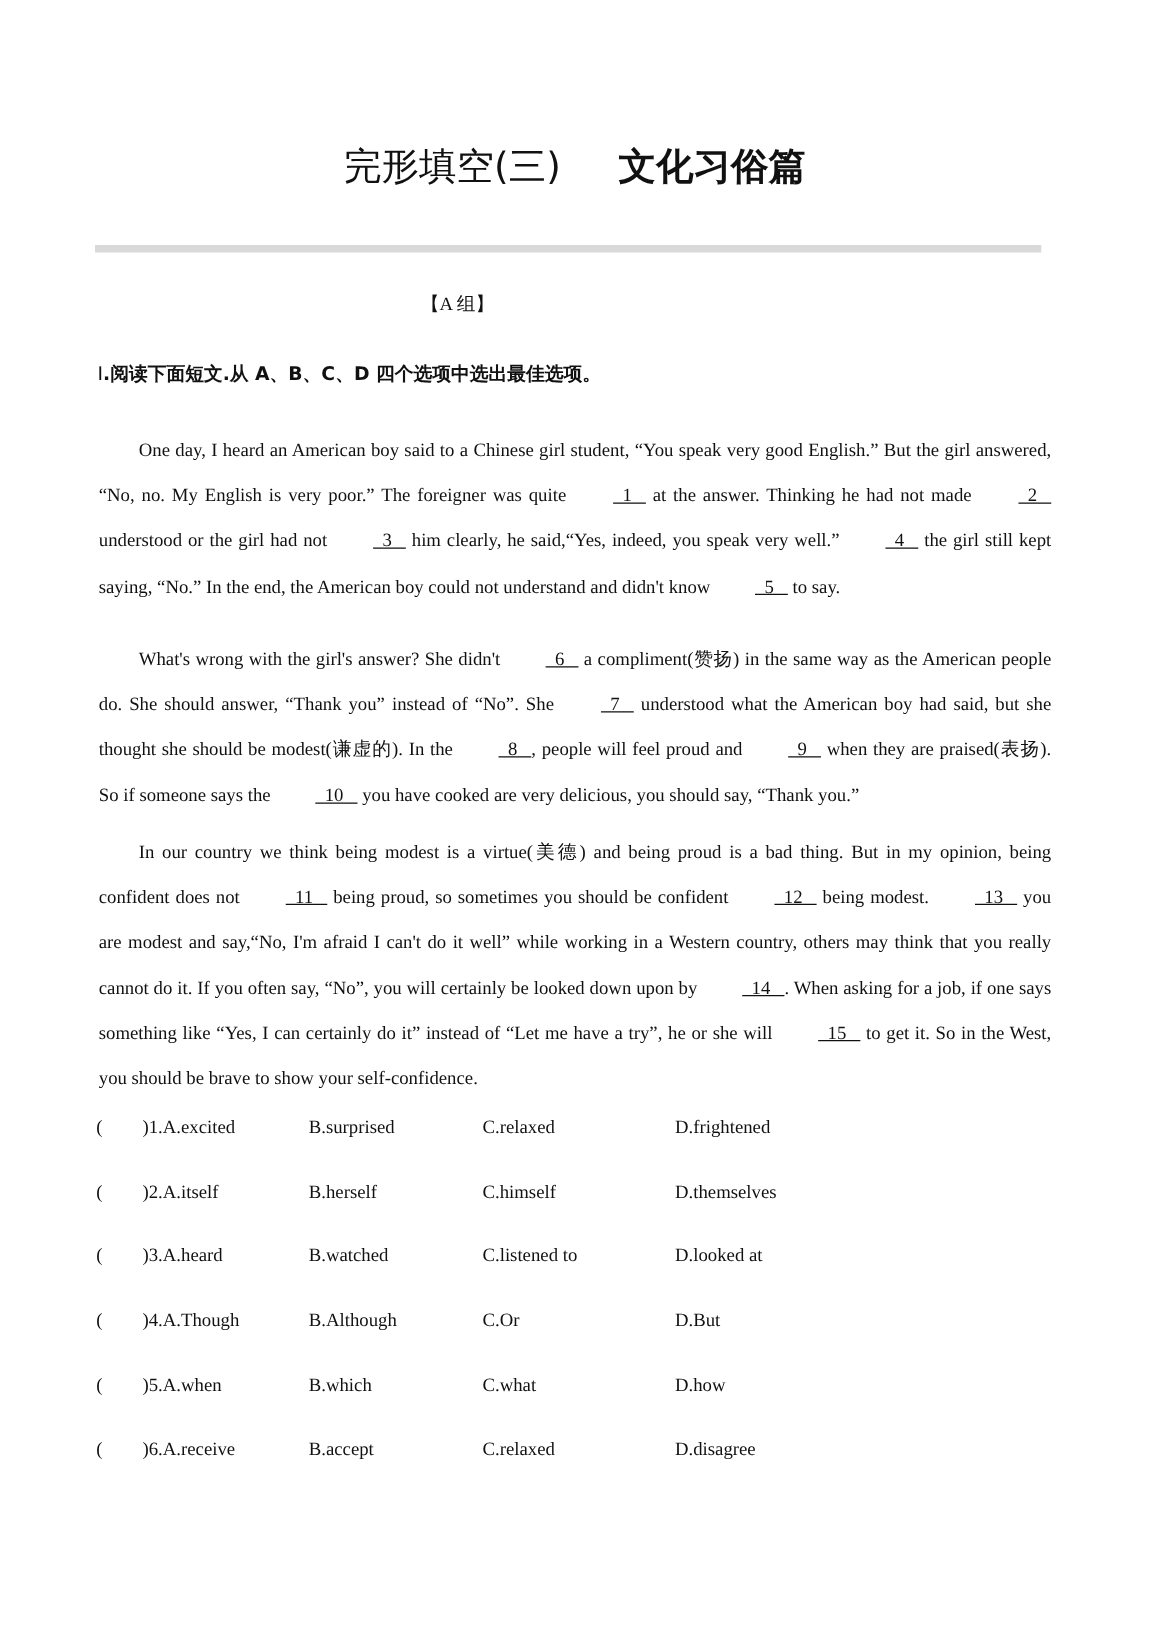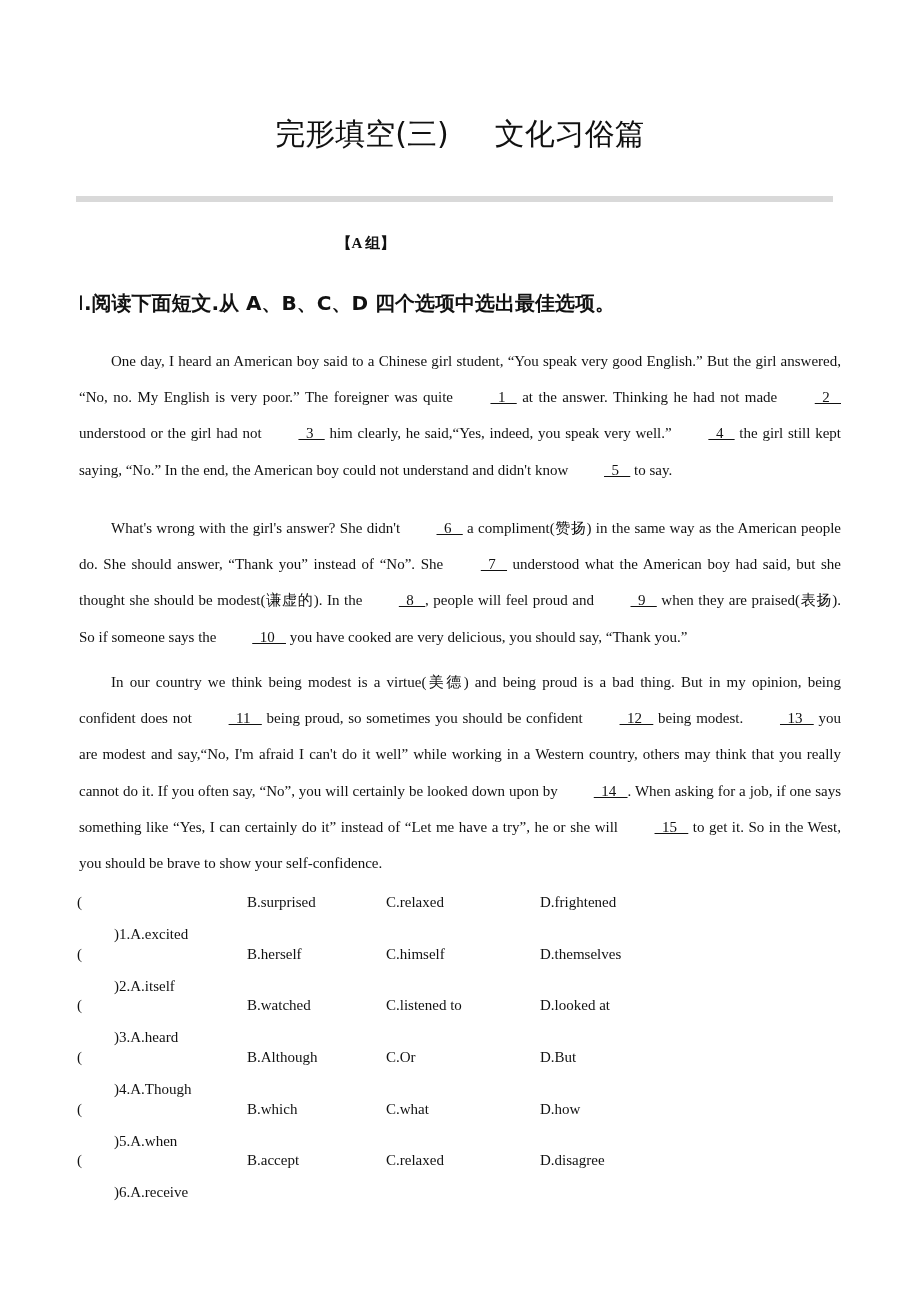--- a/index.html
+++ b/index.html
@@ -2,37 +2,37 @@
 <html><head>
 <meta charset="utf-8">
 <style>
   html, body { margin: 0; padding: 0; background: #ffffff; }
   body { width: 920px; height: 1302px; position: relative; overflow: hidden;
          font-family: "Liberation Serif", "DejaVu Serif", serif; color: #111; }
   .title { position: absolute; top: 112px; left: 0; width: 920px; text-align: center;
            font-family: "DejaVu Sans", "Liberation Sans", sans-serif; font-size: 30px; line-height: 44px; }
   .title .t1 { font-weight: normal; letter-spacing: 0px; text-align: center; }
   .title .gap { display: inline-block; width: 46px; }
-  .title .t2 { font-weight: normal; }
+  .title .t2 { font-weight: bold; }
   .rule { position: absolute; left: 76px; top: 196px; width: 757px; height: 6px; background: #d9d9d9; }
-  .group { position: absolute; top: 234px; left: 0; width: 732px; text-align: center; font-weight: bold; font-size: 15px; }
-  .instruction { position: absolute; top: 290px; left: 78px; font-weight: bold; font-size: 20px;
+  .group { position: absolute; top: 234px; left: 0; width: 732px; text-align: center; font-weight: normal; font-size: 15px; }
+  .instruction { position: absolute; top: 290px; left: 78px; font-weight: bold; font-size: 15px;
                  font-family: "DejaVu Sans", "Liberation Sans", sans-serif; text-align: center; }
   .instruction .roman { font-family: "Liberation Serif", serif; font-weight: normal; }
   .passage { position: absolute; left: 77px; width: 766px; font-size: 15px; line-height: 36.2px; text-align: justify; }
   .passage p { margin: 2px; text-indent: 32px; text-align-last: left; }
   .p1 { top: 341px; }
   .p2 { top: 508px; }
   .p3 { top: 662px; }
   .blank { display: inline-block; text-decoration: underline; white-space: pre; }
   .options { position: absolute; left: 77px; top: 894px; font-size: 15px; }
   .opt-row { position: relative; height: 51.7px; }
   .opt-row span { position: absolute; top: 0; white-space: nowrap; }
   .c-paren { left: 0; }
-  .c-a { left: 37px; margin-top: 32px; }
+  .c-a { left: 37px; }
   .c-b { left: 170px; }
   .c-c { left: 309px; }
   .c-d { left: 463px; }
 </style>
 </head>
 <body>
 
 <div class="title">
   <span class="t1">完形填空(三)</span><span class="gap"></span><span class="t2">文化习俗篇</span>
 </div>

